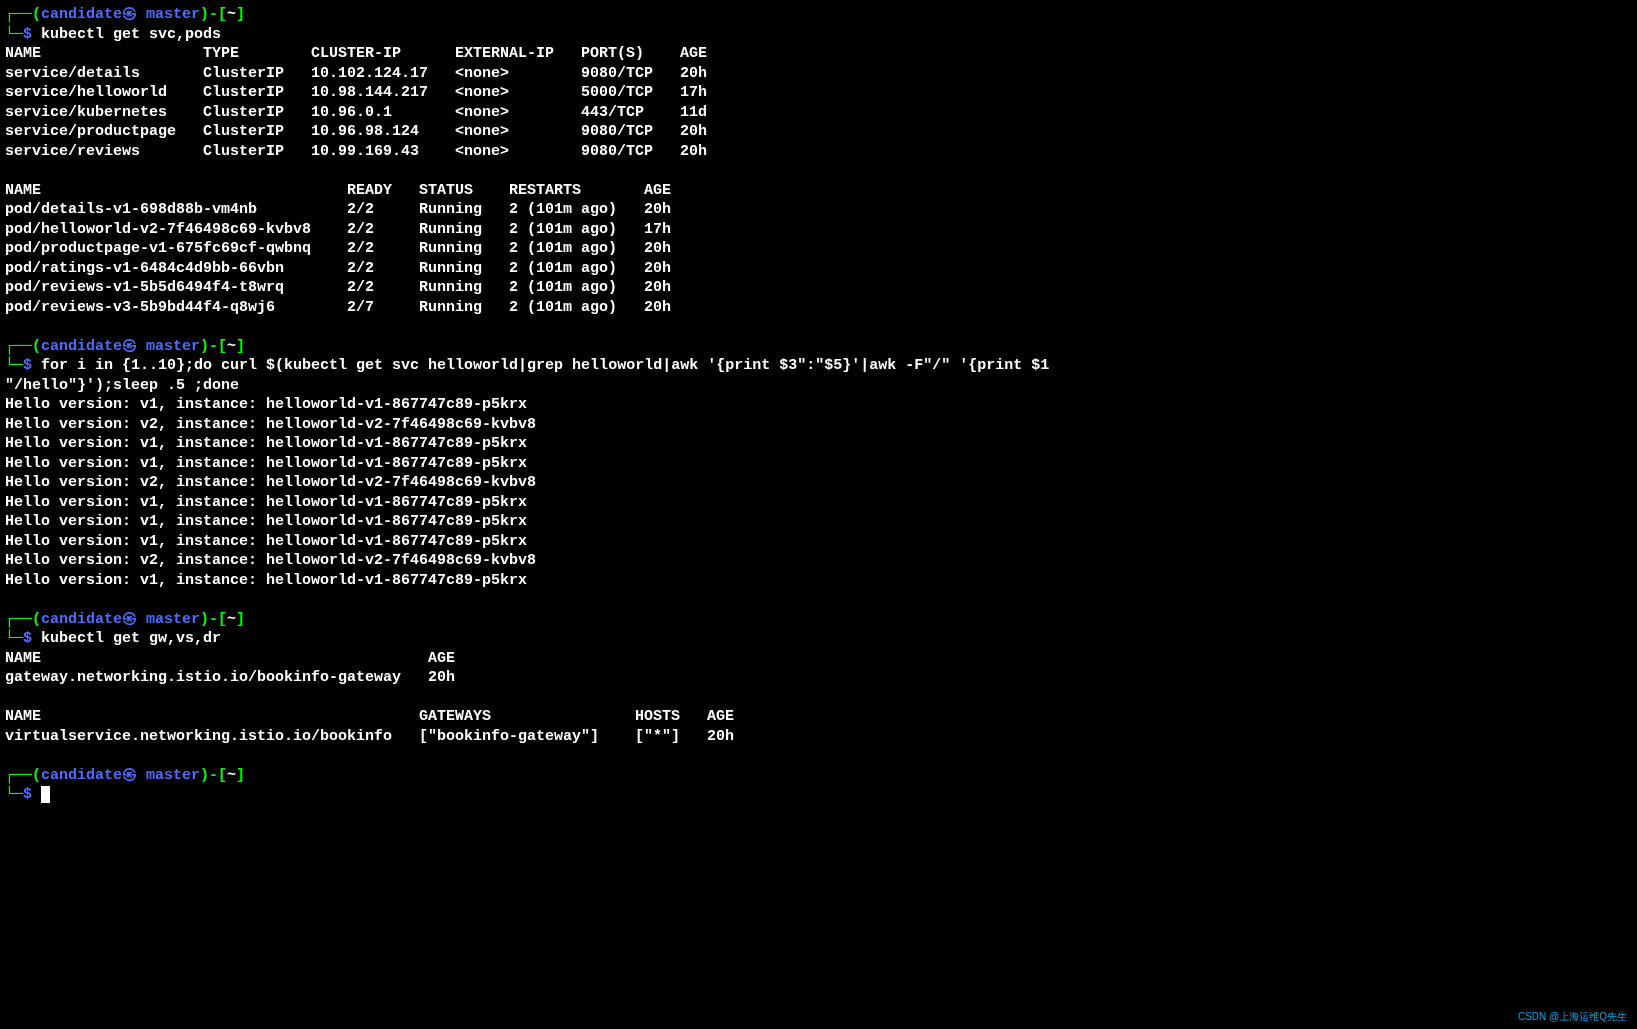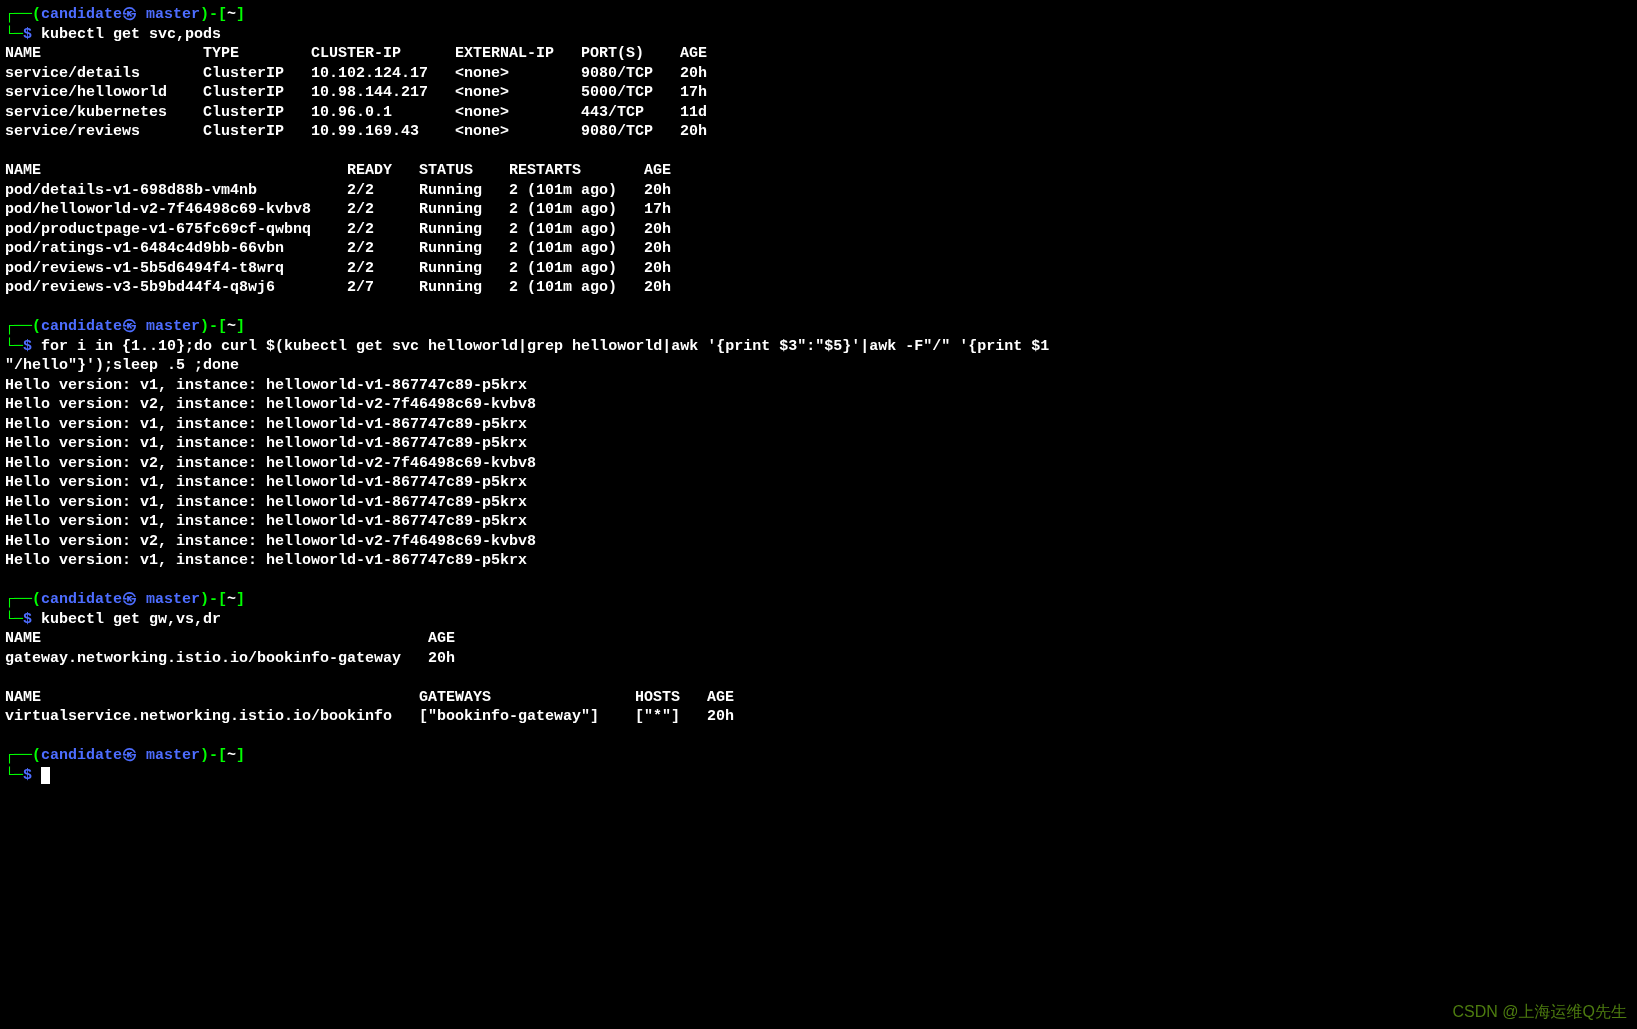--- a/index.html
+++ b/index.html
@@ -24,40 +24,41 @@
     display: inline-block;
     width: 9px;
     height: 17px;
     background: #fff;
     vertical-align: text-bottom;
   }
   .water {
     position: absolute;
     right: 10px;
     bottom: 6px;
-    color: #4d7c0f;
+    color: #0ea5e9;
     font-family: Arial, sans-serif;
     font-weight: normal;
-    font-size: 16px;
+    font-size: 10px;
     text-align: center;
   }
 </style>
 </head>
 <body>
 
 <div>
 
   <div class="line"><span class="green">┌──(</span><span class="blue">candidate㉿</span><span class="blue"> master</span><span class="green">)-[</span><span class="white">~</span><span class="green">]</span></div>
   <div class="line"><span class="green">└─</span><span class="blue">$</span><span class="white"> kubectl get svc,pods</span></div>
 
   <div class="line white">NAME                  TYPE        CLUSTER-IP      EXTERNAL-IP   PORT(S)    AGE</div>
   <div id="svc-rows">
       <div class="line white">service/details       ClusterIP   10.102.124.17   &lt;none&gt;        9080/TCP   20h</div>
       <div class="line white">service/helloworld    ClusterIP   10.98.144.217   &lt;none&gt;        5000/TCP   17h</div>
       <div class="line white">service/kubernetes    ClusterIP   10.96.0.1       &lt;none&gt;        443/TCP    11d</div>
+      <div class="line white">service/productpage   ClusterIP   10.96.98.124    &lt;none&gt;        9080/TCP   20h</div>
       <div class="line white">service/reviews       ClusterIP   10.99.169.43    &lt;none&gt;        9080/TCP   20h</div>
     </div>
   <div class="line">&nbsp;</div>
   <div class="line white">NAME                                  READY   STATUS    RESTARTS       AGE</div>
   <div id="pod-rows">
       <div class="line white">pod/details-v1-698d88b-vm4nb          2/2     Running   2 (101m ago)   20h</div>
       <div class="line white">pod/helloworld-v2-7f46498c69-kvbv8    2/2     Running   2 (101m ago)   17h</div>
       <div class="line white">pod/productpage-v1-675fc69cf-qwbnq    2/2     Running   2 (101m ago)   20h</div>
       <div class="line white">pod/ratings-v1-6484c4d9bb-66vbn       2/2     Running   2 (101m ago)   20h</div>
       <div class="line white">pod/reviews-v1-5b5d6494f4-t8wrq       2/2     Running   2 (101m ago)   20h</div>

